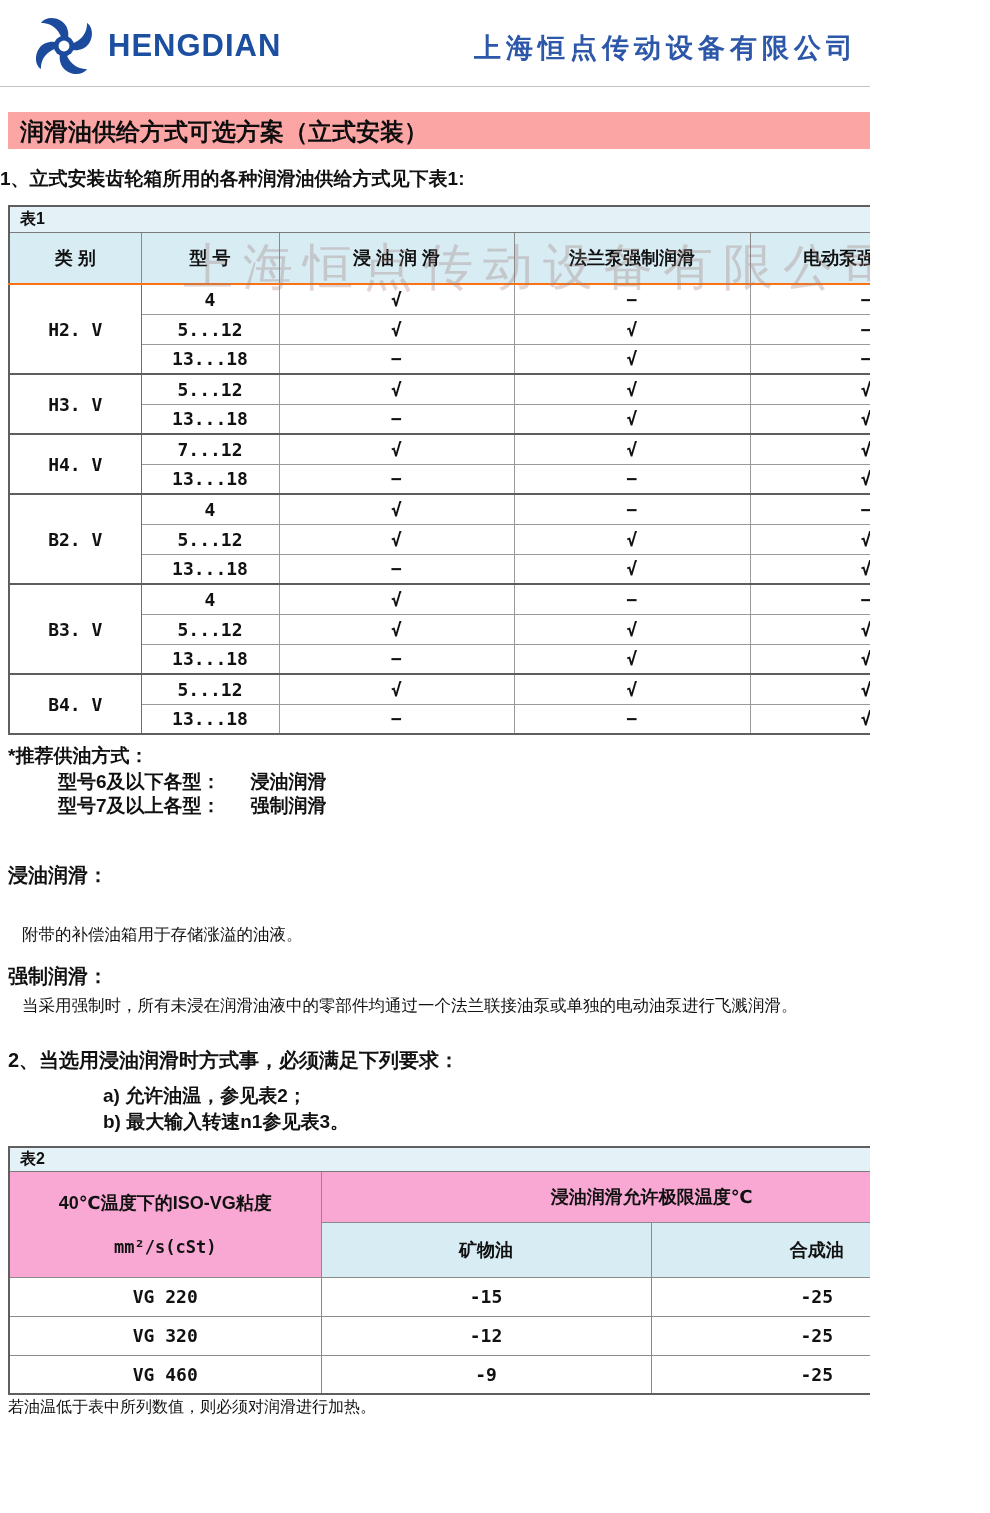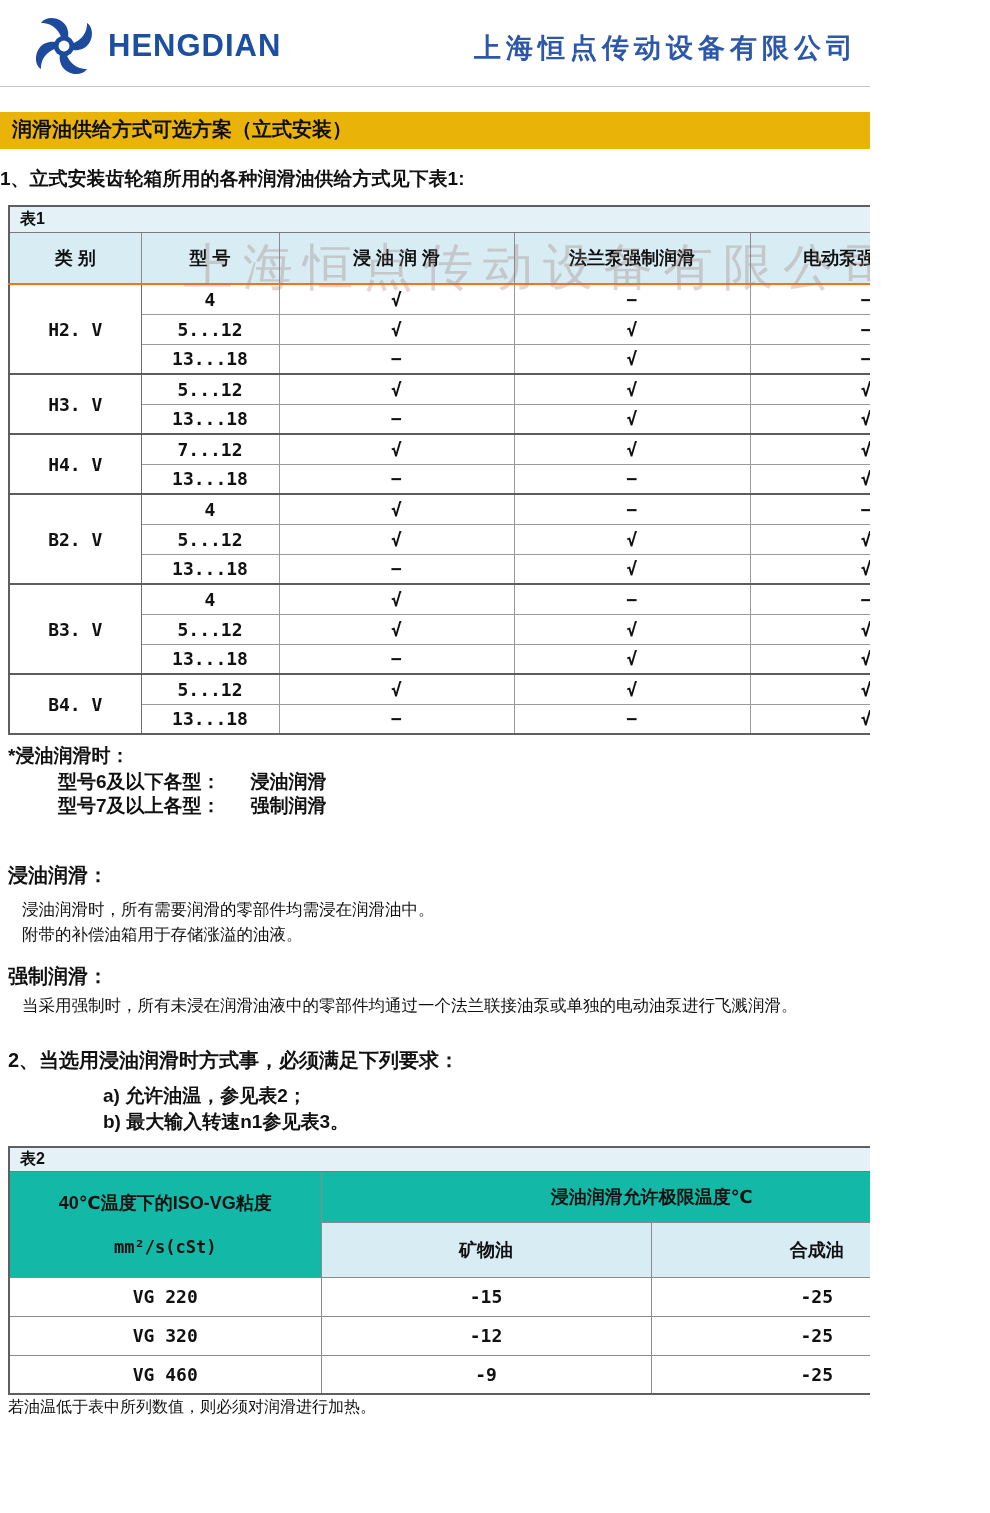--- a/index.html
+++ b/index.html
@@ -9,22 +9,22 @@
     font-family:"Liberation Sans","DejaVu Sans",sans-serif; color:#111; overflow:hidden;
   }
   
   .hd-logo { position:absolute; top:14px; left:32px; display:flex; align-items:center; gap:12px; }
   .hd-logo svg { width:64px; height:64px; }
   .hd-name { font-size:31px; font-weight:bold; color:#1d4fa0; letter-spacing:1px; }
   .company { position:absolute; top:30px; right:12px; font-family:"DejaVu Serif","Liberation Serif",serif;
              font-size:27px; font-weight:bold; color:#2d57a8; letter-spacing:5px; white-space:nowrap; }
   .hd-rule { position:absolute; top:86px; left:0; width:990px; border-top:1px solid #c4c4c4; }
   
-  .title-bar { position:absolute; top:112px; left:0; width:980px; height:37px; background:#eab308;
-               font-size:20px; font-weight:bold; color:#0d0d0d; padding:4px 0 0 12px; }
+  .title-bar { position:absolute; top:112px; left:8px; width:980px; height:37px; background:#fca5a5;
+               font-size:24px; font-weight:bold; color:#0d0d0d; padding:4px 0 0 12px; }
   
   .item1 { position:absolute; top:166px; left:0; font-size:19px; font-weight:bold; }
   
   table { border-collapse:collapse; table-layout:fixed; background:#fff; }
   .dtable { border:2px solid #5f5f5f; }
   .dtable th, .dtable td { border:1px solid #8a8a8a; text-align:center; vertical-align:middle; padding:0; }
   .tag-row th { background:#e4f1f7; text-align:left; padding-left:10px; font-size:16px; font-weight:bold;
                 height:26px; border-bottom:1px solid #7a7a7a; }
   .hdr th { background:#d8ecf4; font-size:18px; font-weight:bold; }
   
@@ -49,21 +49,21 @@
   .s1h { top:862px; } .s1p1 { top:899px; } .s1p2 { top:924px; }
   .s2h { top:963px; } .s2p1 { top:995px; }
   
   .item2 { position:absolute; top:1047px; left:8px; font-size:20px; font-weight:bold; }
   .sub-a { position:absolute; top:1083px; left:103px; font-size:19px; font-weight:bold; }
   .sub-b { position:absolute; top:1109px; left:103px; font-size:19px; font-weight:bold; }
   
   .t2 { position:absolute; top:1146px; left:8px; width:974px; }
   .t2 .tag-row th { height:24px; }
   .t2 th.left-h { background:#d8ecf4; }
-  .t2 .rh1 th { height:51px; background:#14b8a6; font-size:18px; font-weight:bold; }
+  .t2 .rh1 th { height:51px; background:#f9a8d4; font-size:18px; font-weight:bold; }
   .t2 .rh2 th { height:55px; background:#d8ecf4; font-size:18px; font-weight:bold; }
   .t2 .lh-l1 { font-size:18px; font-weight:bold; display:block; margin-bottom:22px; }
   .t2 .lh-l2 { font-family:"DejaVu Sans Mono","Liberation Mono",monospace; font-size:17px; font-weight:bold; display:block;margin-top:20px; }
   .t2 td { height:39px; font-family:"DejaVu Sans Mono","Liberation Mono",monospace;
            font-size:18px; font-weight:bold; border-color:#8a8a8a; }
   
   .fn1 { position:absolute; top:1397px; left:8px; font-size:16px; }
   .fn2 { position:absolute; top:1419px; left:8px; font-size:16px; }
   .pageno { position:absolute; top:1458px; left:922px; font-size:21px;
             font-family:"DejaVu Sans Mono","Liberation Mono",monospace; letter-spacing:3px; }
@@ -208,30 +208,29 @@
         </tr>
         <tr>
           <td>13...18</td>
           <td>−</td>
           <td>−</td>
           <td>√</td>
         </tr>
       </tbody>
   </table>
 
-  <div class="notes-title">*浸油润滑时：</div>
+  <div class="notes-title">*推荐供油方式：</div>
   <div class="note-line1">
     <span>型号6及以下各型：</span><span class="val">浸油润滑</span>
   </div>
   <div class="note-line2">
     <span>型号7及以上各型：</span><span class="val">强制润滑</span>
   </div>
 
   <div class="sec-h s1h">浸油润滑：</div>
-  <div class="sec-p s1p1">浸油润滑时，所有需要润滑的零部件均需浸在润滑油中。</div>
   <div class="sec-p s1p2">附带的补偿油箱用于存储涨溢的油液。</div>
   <div class="sec-h s2h">强制润滑：</div>
   <div class="sec-p s2p1">当采用强制时，所有未浸在润滑油液中的零部件均通过一个法兰联接油泵或单独的电动油泵进行飞溅润滑。</div>
 
   <div class="item2">2、当选用浸油润滑时方式事，必须满足下列要求：</div>
   <div class="sub-a">a) 允许油温，参见表2；</div>
   <div class="sub-b">b) 最大输入转速n1参见表3。</div>
 
   <table class="t2 dtable">
     <colgroup>

